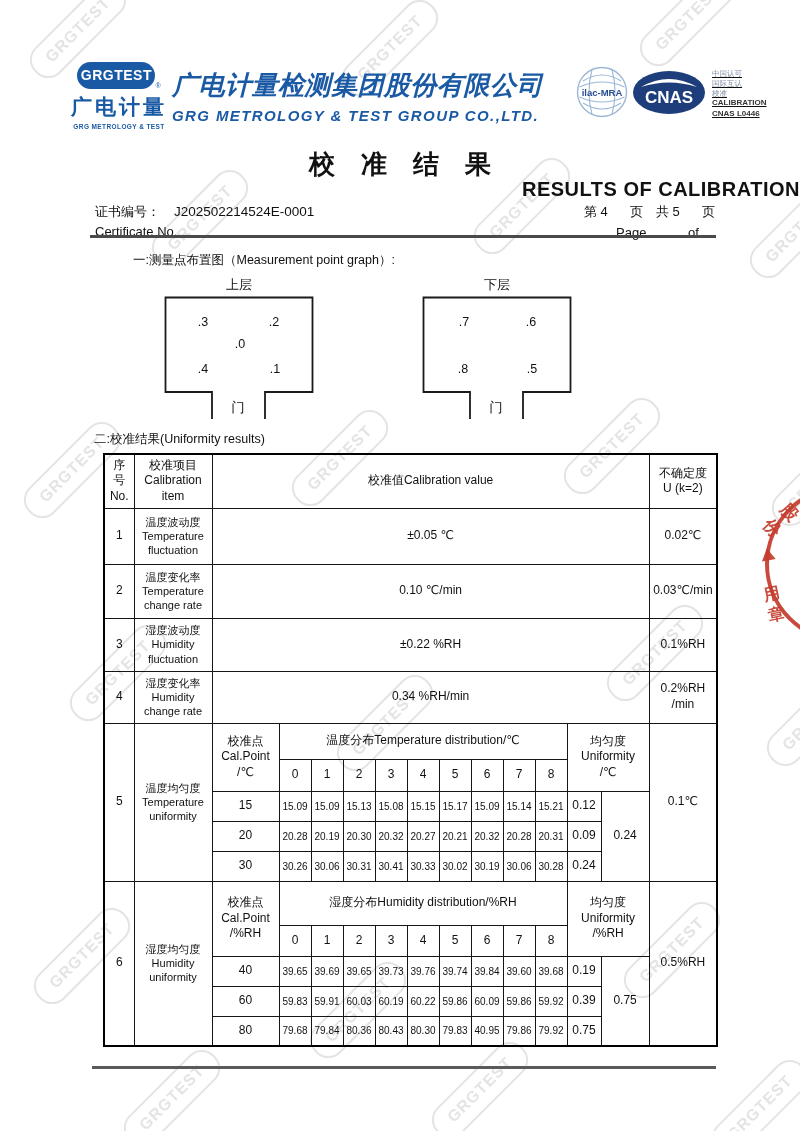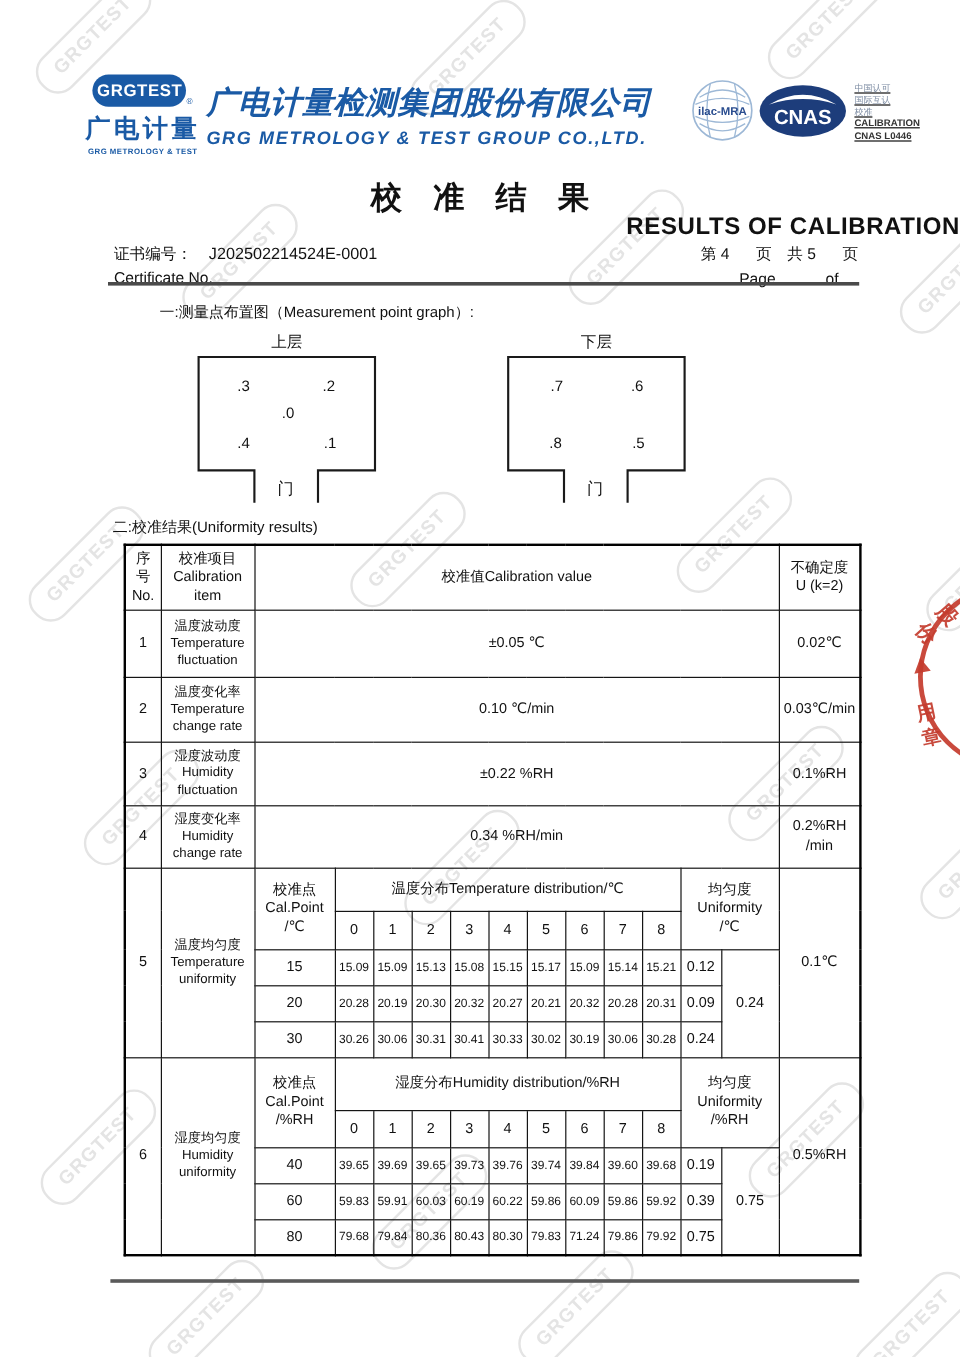--- a/index.html
+++ b/index.html
@@ -366,21 +366,21 @@
         <td>0.39</td>
       </tr>
       <tr class="nd">
         <td class="pt">80</td>
         <td class="small">79.68</td>
         <td class="small">79.84</td>
         <td class="small">80.36</td>
         <td class="small">80.43</td>
         <td class="small">80.30</td>
         <td class="small">79.83</td>
-        <td class="small">71.24</td>
+        <td class="small">40.95</td>
         <td class="small">79.86</td>
         <td class="small">79.92</td>
         <td>0.75</td>
       </tr>
     </tbody>
       </table>
 
     <div class="bottomrule"></div>
 
     <div class="stamp">

